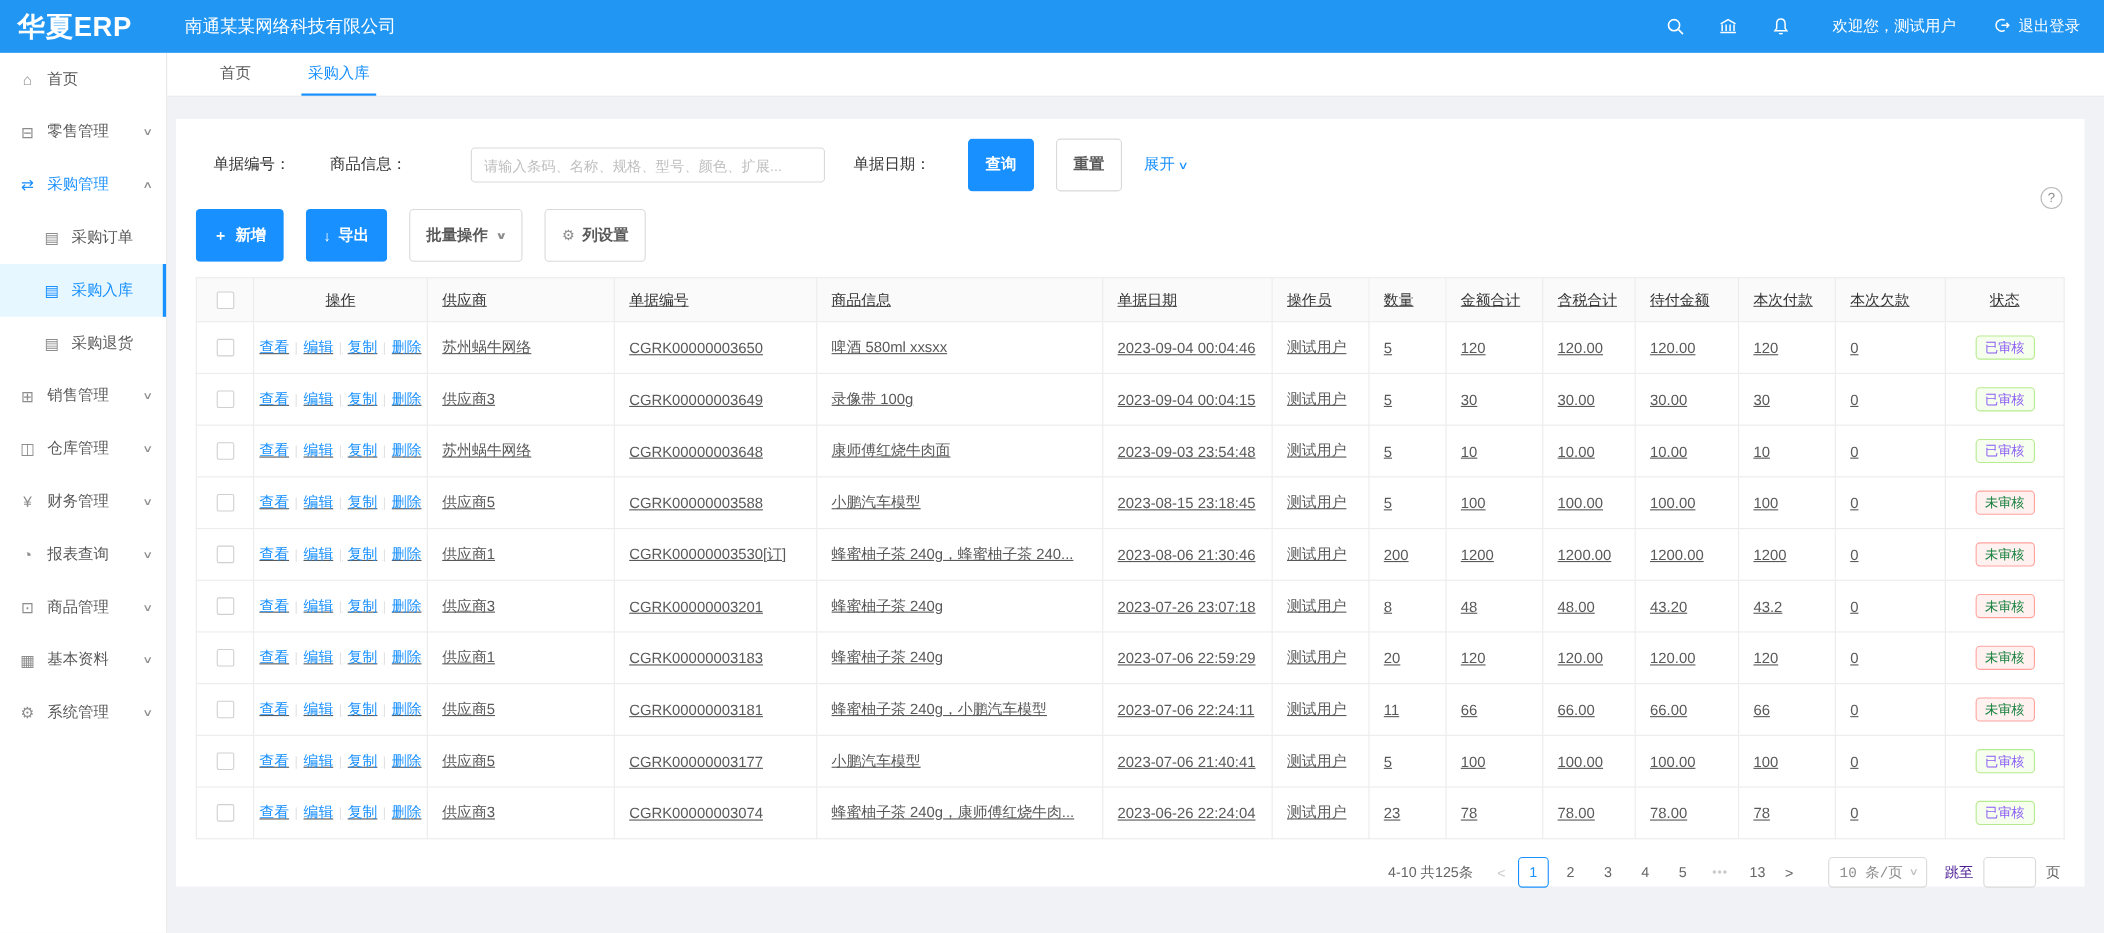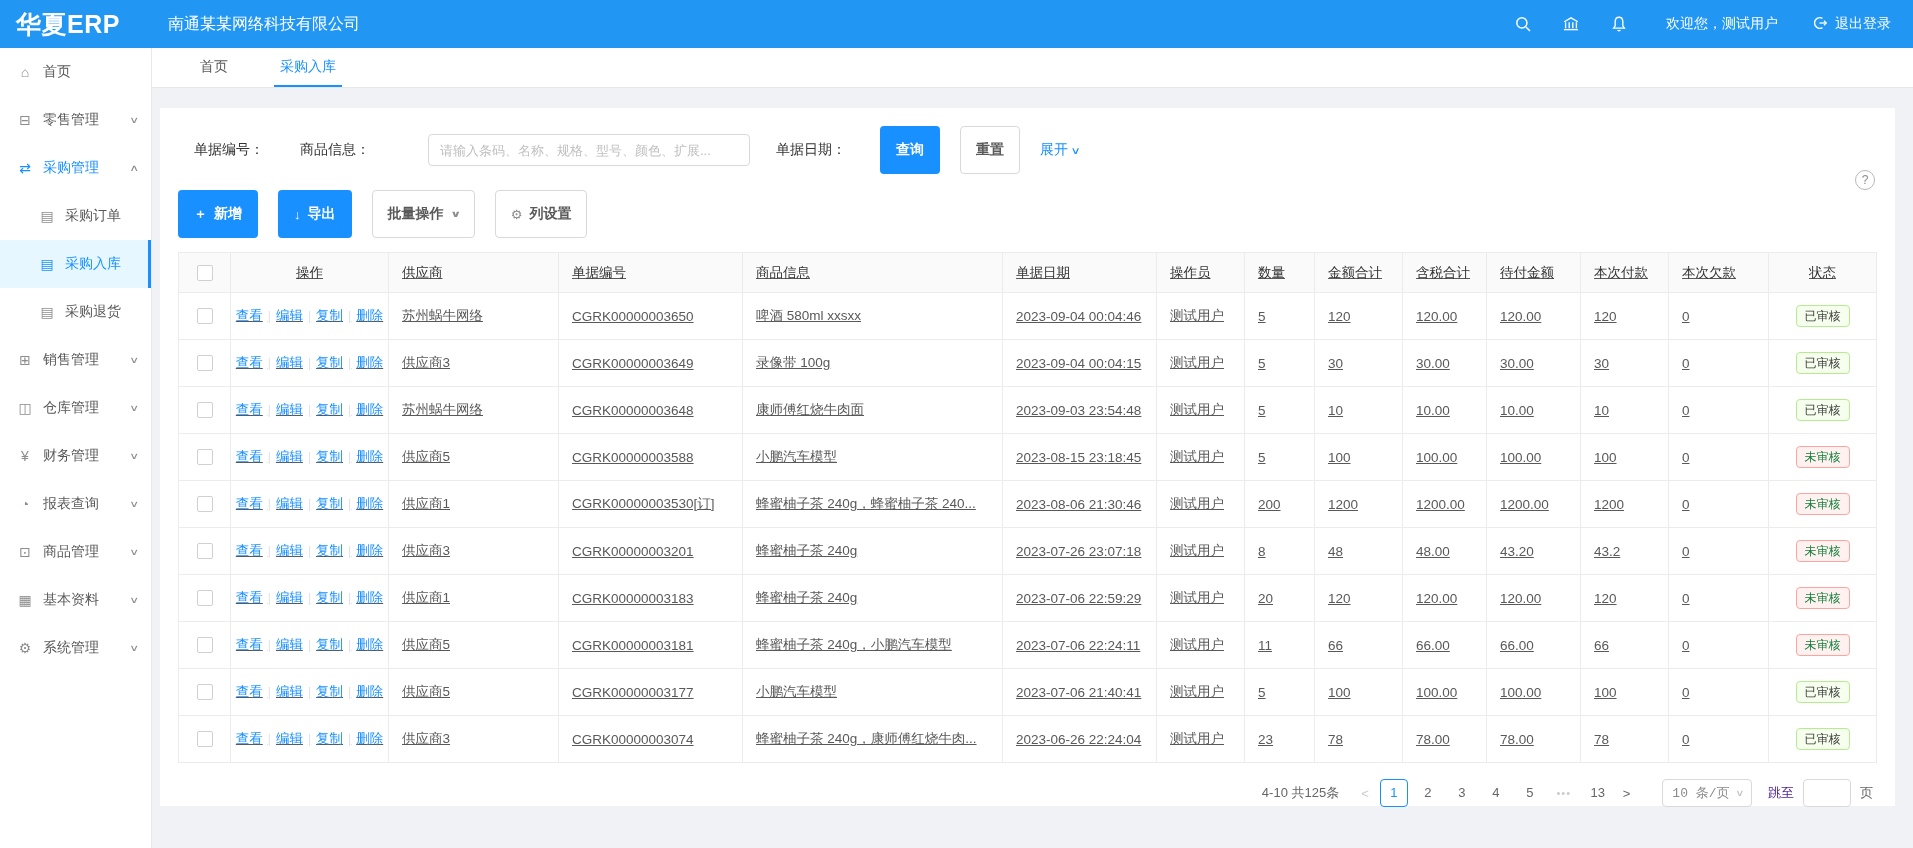--- a/index.html
+++ b/index.html
@@ -73,21 +73,21 @@
   .grid th { height:40px; background:#fafafa; font-weight:normal; color:#333; }
   .grid td { height:47px; background:#fff; }
   .grid th, .grid td { border:1px solid #ececec; padding:0 13px; text-align:left;
     overflow:hidden; white-space:nowrap; text-overflow:ellipsis; }
   .grid .c-check, .grid .c-op, .grid .c-status { text-align:center; padding:0 4px; }
   .cb { display:inline-block; width:16px; height:16px; border:1px solid #d0d0d0; border-radius:2px;
     background:#fff; vertical-align:middle; cursor:pointer; }
   .c-op a { color:#1890ff; cursor:pointer; text-decoration:none; }
   .c-op .sep { color:#e2e2e2; margin:0 5px; font-size:12px; }
   .badge { display:inline-block; padding:2px 8px; border-radius:4px; font-size:12px; line-height:16px; }
-  .badge.approved { color:#404040; background:#f6ffed; border:1px solid #b7eb8f; }
+  .badge.approved { color:#8b5cf6; background:#f6ffed; border:1px solid #b7eb8f; }
   .badge.unapproved { color:#15803d; background:#fff1f0; border:1px solid #ffa39e; }
 
   
   .pager { display:flex; align-items:center; justify-content:flex-end; margin-top:16px;
     font-size:13px; color:#666; padding-right:4px; }
   .pager .total { margin-right:14px; }
   .arrow { margin:0 8px; font-size:13px; cursor:pointer; }
   .arrow.prev { color:#ccc; }
   .arrow.next { color:#666; }
   .pages { display:flex; align-items:center; }

